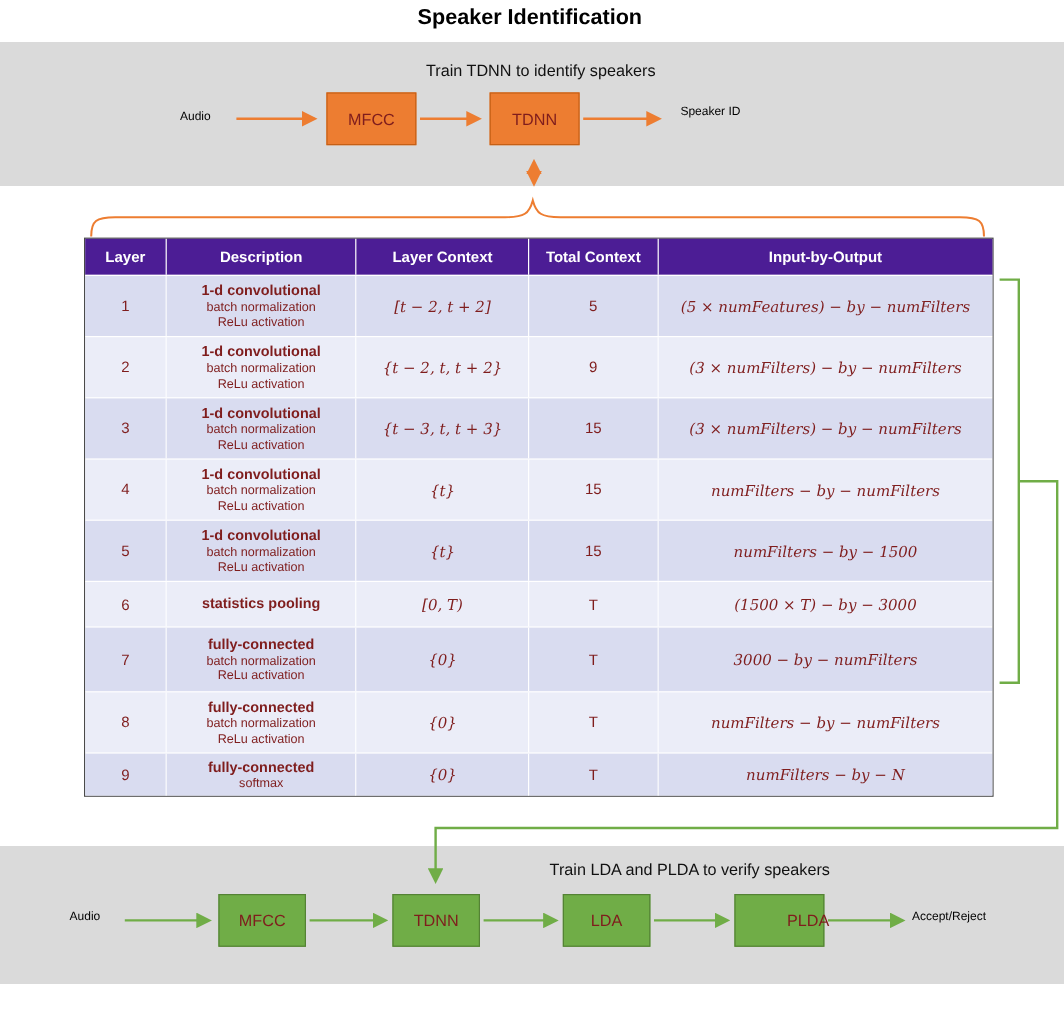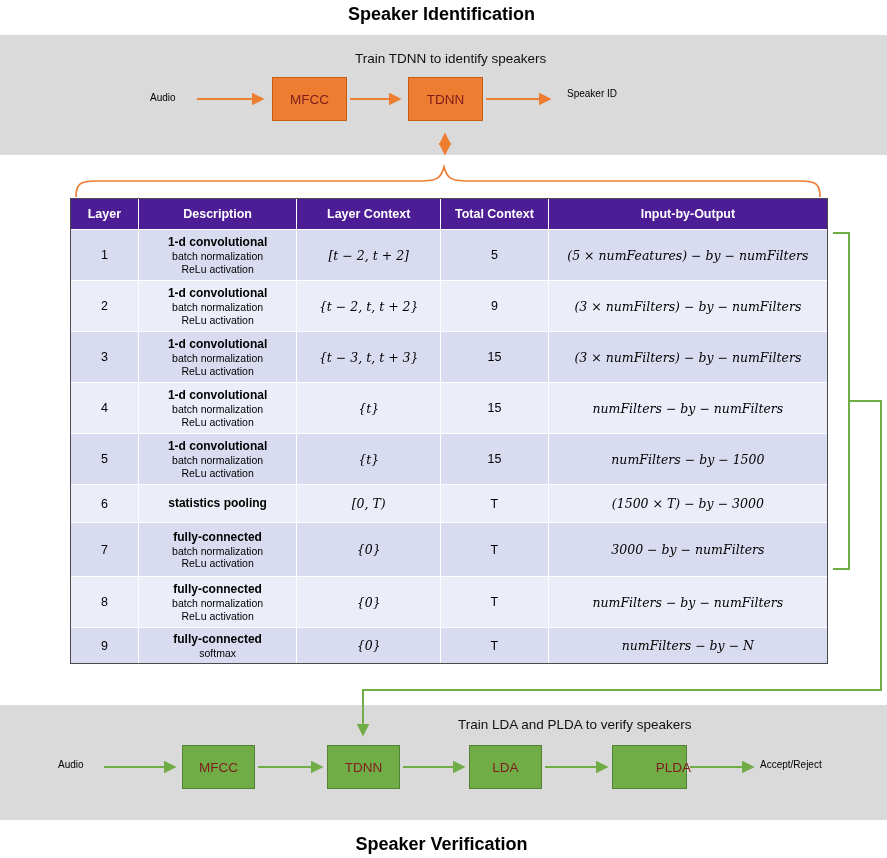--- a/index.html
+++ b/index.html
@@ -69,38 +69,37 @@
   .trow:nth-child(6) { height: 38px; }
   .trow:nth-child(7) { height: 54px; }
   .trow:nth-child(9) { height: 36px; }
   .trow:nth-child(odd)  .td { background: #D9DCF0; }
   .trow:nth-child(even) .td { background: #EBEDF8; }
 
   .td {
     display: flex; flex-direction: column;
     align-items: center; justify-content: center;
     border-right: 1px solid #fff;
-    color: #000000; font-size: 12.5px; text-align: center;
+    color: #7f1d1d; font-size: 12.5px; text-align: center;
   }
   .td:last-child { border-right: none; }
 
   .desc-main { font-weight: bold; font-size: 12px; line-height: 15px; }
   .desc-sub  { font-size: 10.5px; line-height: 12.5px; }
   .math {
     font-family: "DejaVu Serif", serif;
     font-style: italic; font-size: 12.5px;
   }
 </style>
 </head>
 <body>
 
 <div class="stage">
 
   <div class="fig-title" id="title-top">Speaker Identification</div>
-  <div class="fig-title" id="title-bottom">Speaker Verification</div>
 
   <div class="band" id="band-ident"></div>
   <div class="band" id="band-verif"></div>
 
   <svg class="overlay" width="887" height="858" viewBox="0 0 887 858">
     <defs>
       <marker id="mO" viewBox="0 0 10 10" refX="8" refY="5" markerWidth="6.5" markerHeight="6.5" orient="auto-start-reverse">
         <path d="M0,0 L10,5 L0,10 Z" fill="#ED7D31"></path>
       </marker>
       <marker id="mG" viewBox="0 0 10 10" refX="8" refY="5" markerWidth="6.5" markerHeight="6.5" orient="auto-start-reverse">

